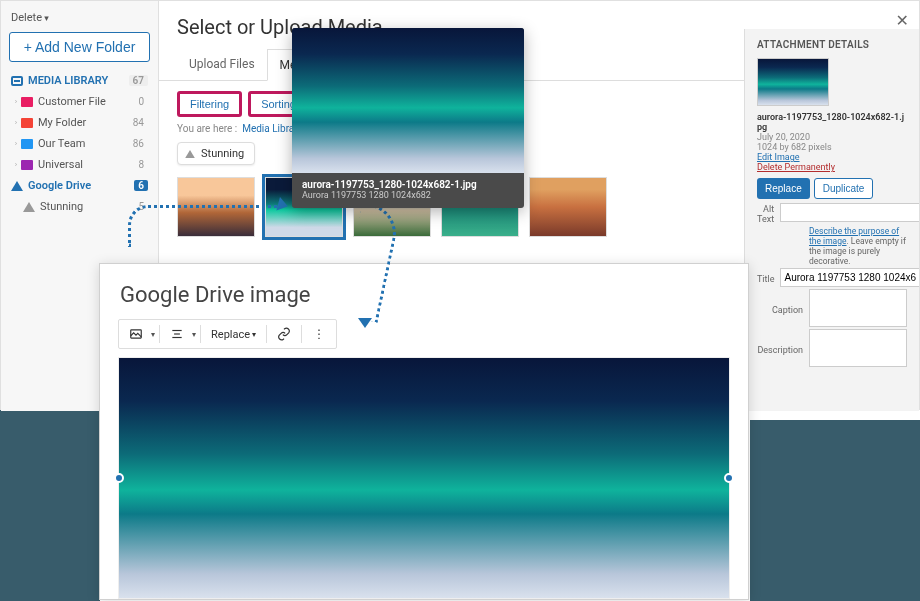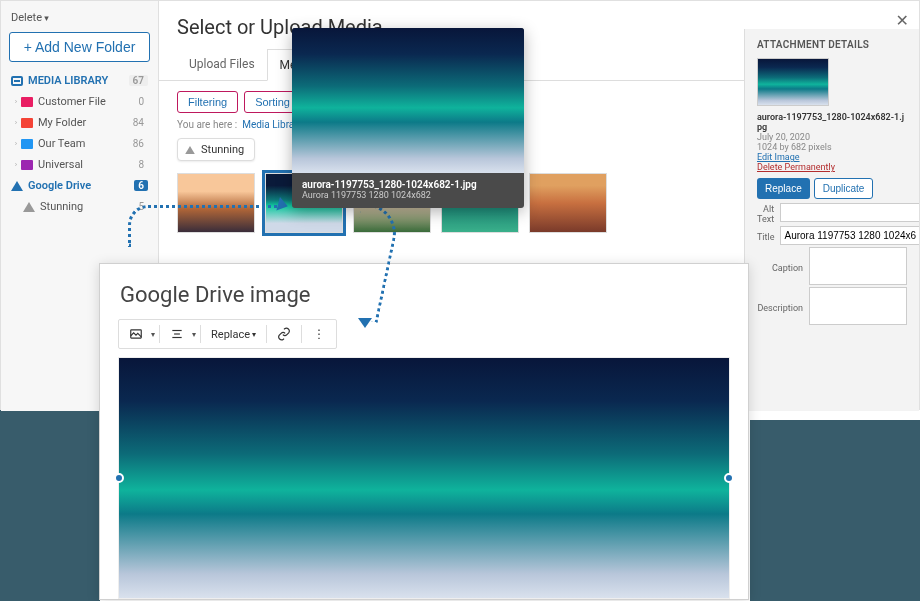--- a/index.html
+++ b/index.html
@@ -37,21 +37,21 @@
 
   
   .main { position: absolute; left: 158px; top: 0; right: 0; height: 410px; }
   .modal-title { font-size: 20px; font-weight: 400; padding: 14px 18px 10px; color: #333; }
   .modal-close { position: absolute; right: 10px; top: 10px; font-size: 16px; color: #666; cursor: pointer; }
   .tabs { display: flex; border-bottom: 1px solid #ddd; padding: 0 18px; }
   .tab { padding: 8px 12px; font-size: 12px; color: #666; cursor: pointer; }
   .tab.active { border: 1px solid #ddd; border-bottom: 1px solid #fff; margin-bottom: -1px; background: #fff; color: #333; }
   
   .toolbar-row { display:flex; align-items:center; padding: 10px 18px 6px; gap:6px; }
-  .tbtn { border: 1px solid #be185d; color:#2271b1; background:#fff; padding:4px 10px; border-radius:3px; font-size:11px; cursor:pointer; }
+  .tbtn { border: 3px solid #be185d; color:#2271b1; background:#fff; padding:4px 10px; border-radius:3px; font-size:11px; cursor:pointer; }
   .tbtn.gap { margin-left: 4px; }
   .search-media { margin-left:auto; border:1px solid #ccc; padding:4px 8px; width:140px; font-size:11px; }
 
   .breadcrumb { padding: 0 18px 4px; font-size: 10px; color: #888; }
   .breadcrumb a { color: #2271b1; text-decoration: none; }
 
   .chip { display:inline-flex; align-items:center; margin: 4px 18px 8px; border:1px solid #ddd; border-radius:4px; padding:4px 10px 4px 6px; font-size:11px; background:#fff; box-shadow:0 1px 2px rgba(0,0,0,.08); }
 
   .thumbs { display:flex; gap:10px; padding: 4px 18px; }
   .thumb { width:78px; height:60px; border:1px solid #ddd; cursor:pointer; position:relative; }
@@ -205,20 +205,21 @@
       <a href="#" class="det-link">Edit Image</a>
       <a href="#" class="det-del">Delete Permanently</a>
       <div class="det-btns">
         <button class="pbtn">Replace</button>
         <button class="pbtn outline">Duplicate</button>
       </div>
       <div class="form-row">
           <label>Alt Text</label>
           <input style="">
         </div>
+      <div class="hint"><a href="#">Describe the purpose of the image</a><span>. Leave empty if the image is purely decorative.</span></div>
       <div class="form-row">
           <label>Title</label>
           <input value="Aurora 1197753 1280 1024x682" style="">
         </div>
       <div class="form-row">
           <label>Caption</label>
           <textarea style=""></textarea>
         </div>
       <div class="form-row">
           <label>Description</label>

